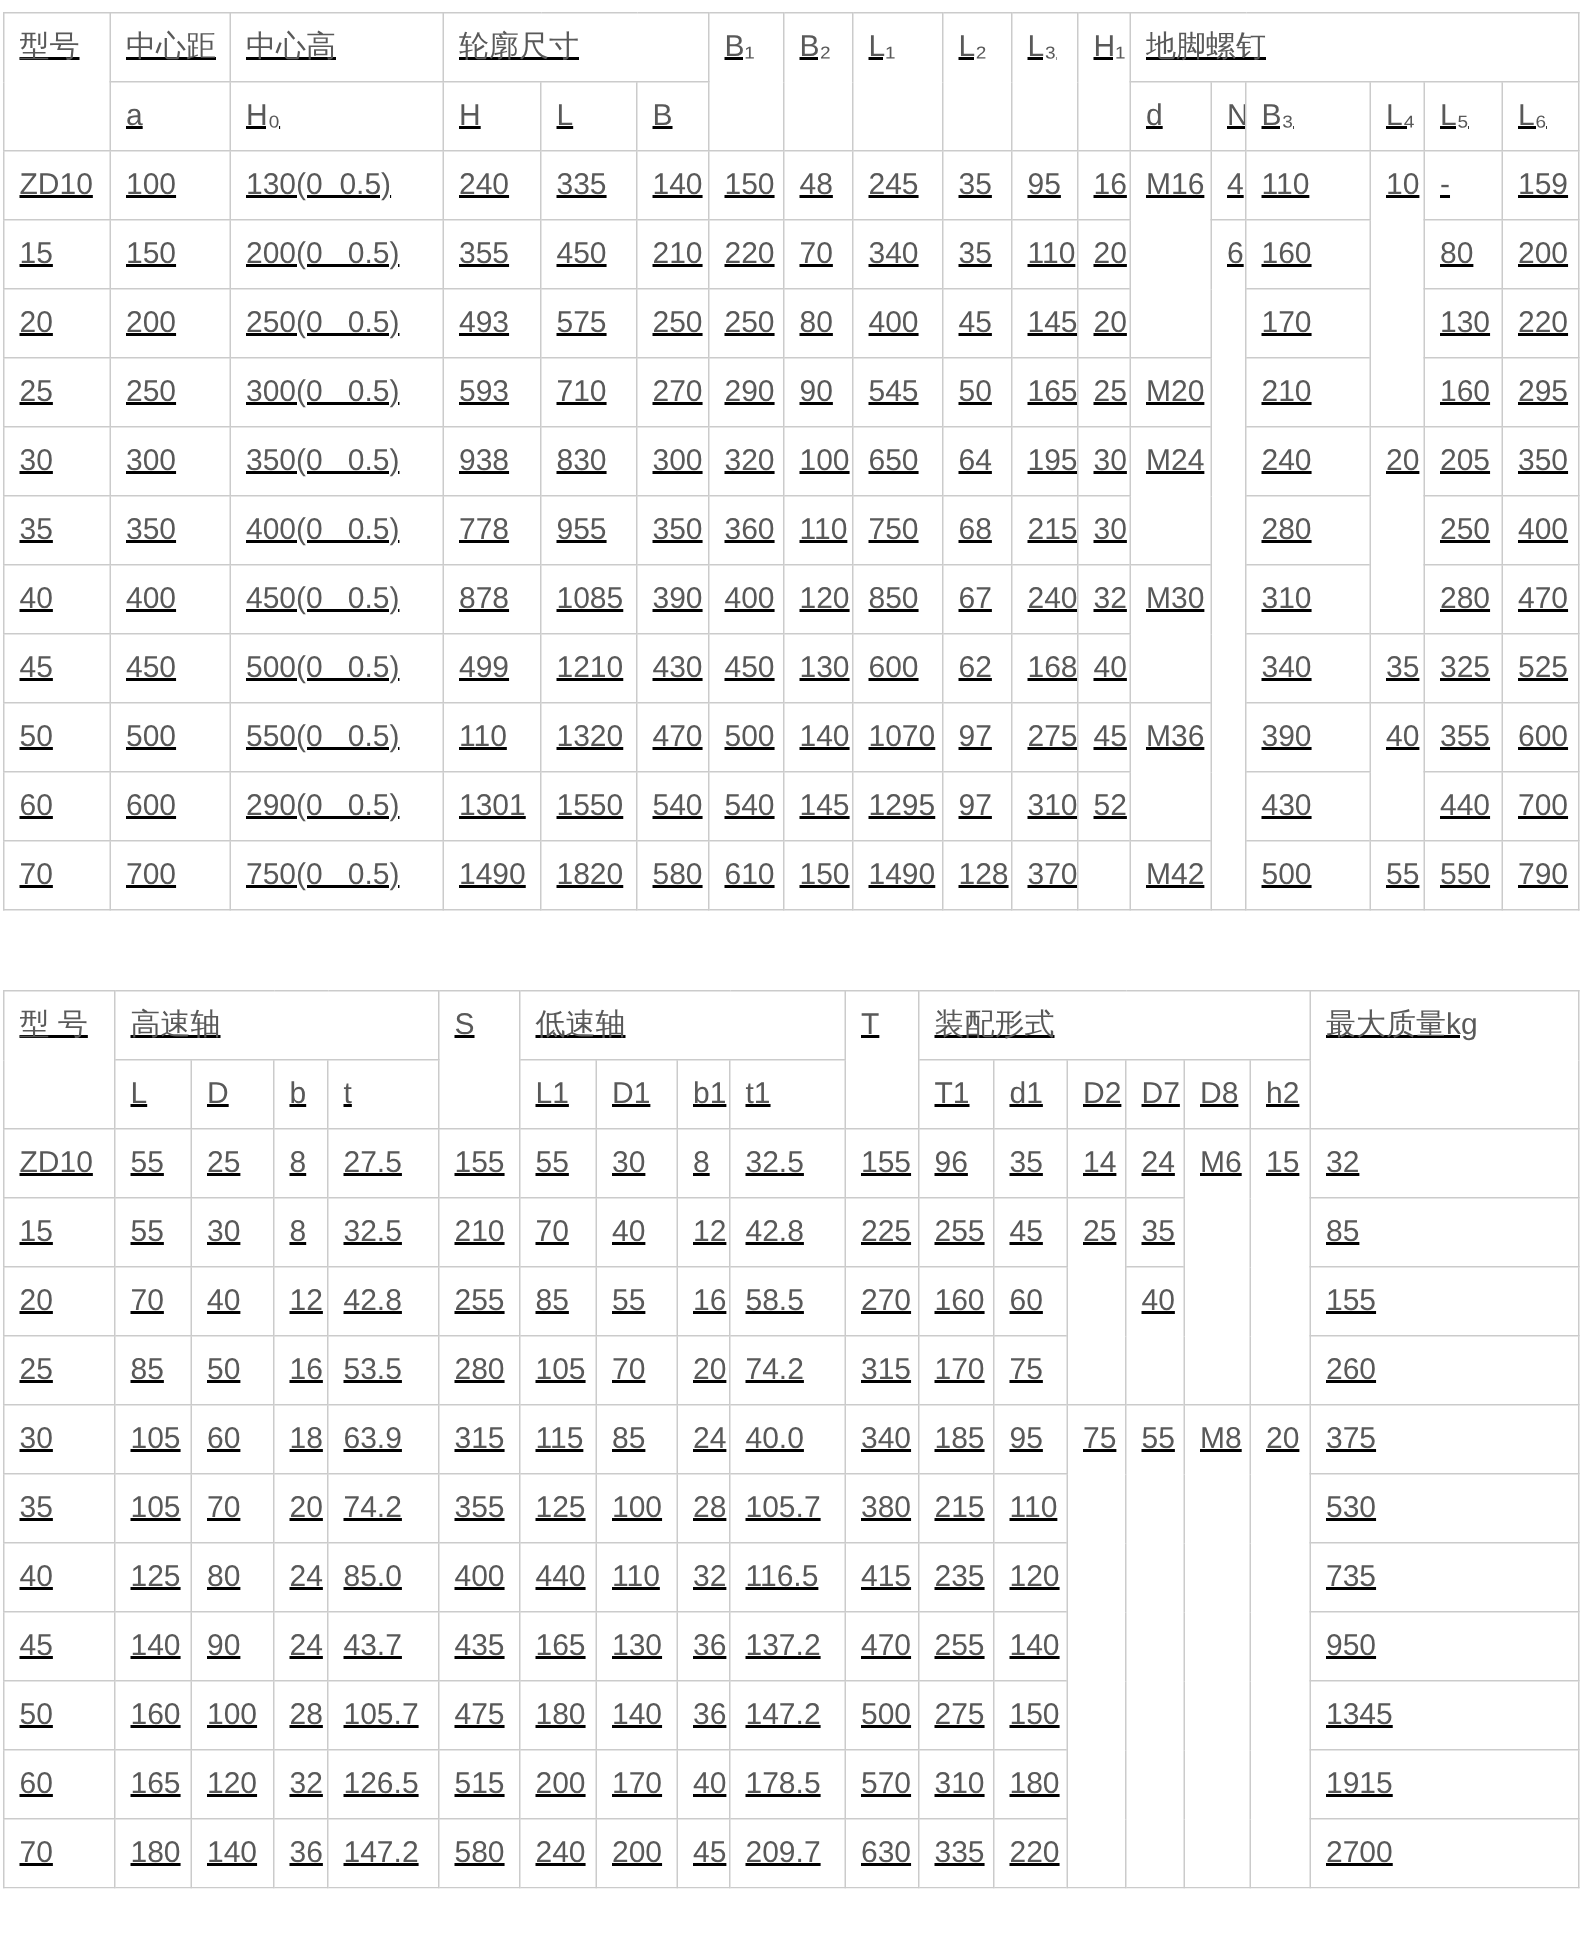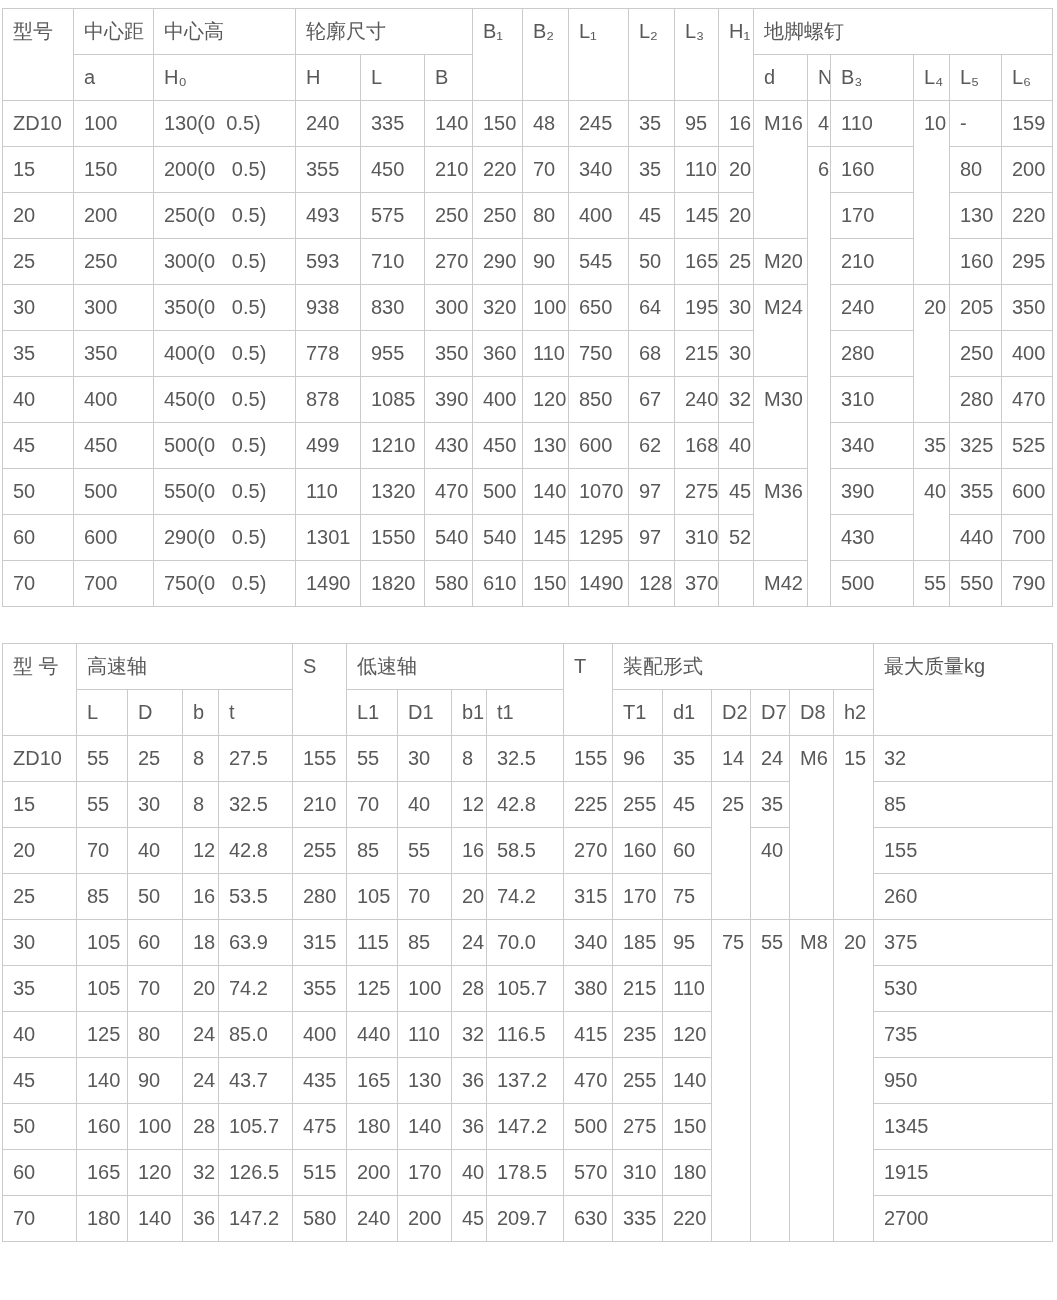--- a/index.html
+++ b/index.html
@@ -8,38 +8,39 @@
     background: #ffffff;
   }
   body {
     margin: 8px 2px;
     font-family: "Liberation Sans", sans-serif;
   }
   table.spec {
     border-collapse: collapse;
     table-layout: fixed;
     width: 1050px;
+    text-decoration: underline;
   }
   table.spec th,
   table.spec td {
     border: 1px solid #cbcbcb;
     font-weight: normal;
     text-align: left;
     vertical-align: top;
     padding: 10px 2px 0 10px;
     font-size: 20px;
     line-height: 1.2;
     color: #595959;
     white-space: pre;
     overflow: hidden;
     height: 46px;
     box-sizing: border-box;
   }
   table.spec + table.spec {
-    margin-top: 36px;
+    margin-top: 53px;
   }
 </style>
 </head>
 <body>
 
 <div>
   <table class="spec">
       <colgroup>
         <col style="width: 71px;">
         <col style="width: 80px;">
@@ -414,21 +415,21 @@
         <tr>
           <td>30</td>
           <td>105</td>
           <td>60</td>
           <td>18</td>
           <td>63.9</td>
           <td>315</td>
           <td>115</td>
           <td>85</td>
           <td>24</td>
-          <td>70.0</td>
+          <td>40.0</td>
           <td>340</td>
           <td>185</td>
           <td>95</td>
           <td rowspan="7">75</td>
           <td rowspan="7">55</td>
           <td rowspan="7">M8</td>
           <td rowspan="7">20</td>
           <td>375</td>
         </tr>
         <tr>

